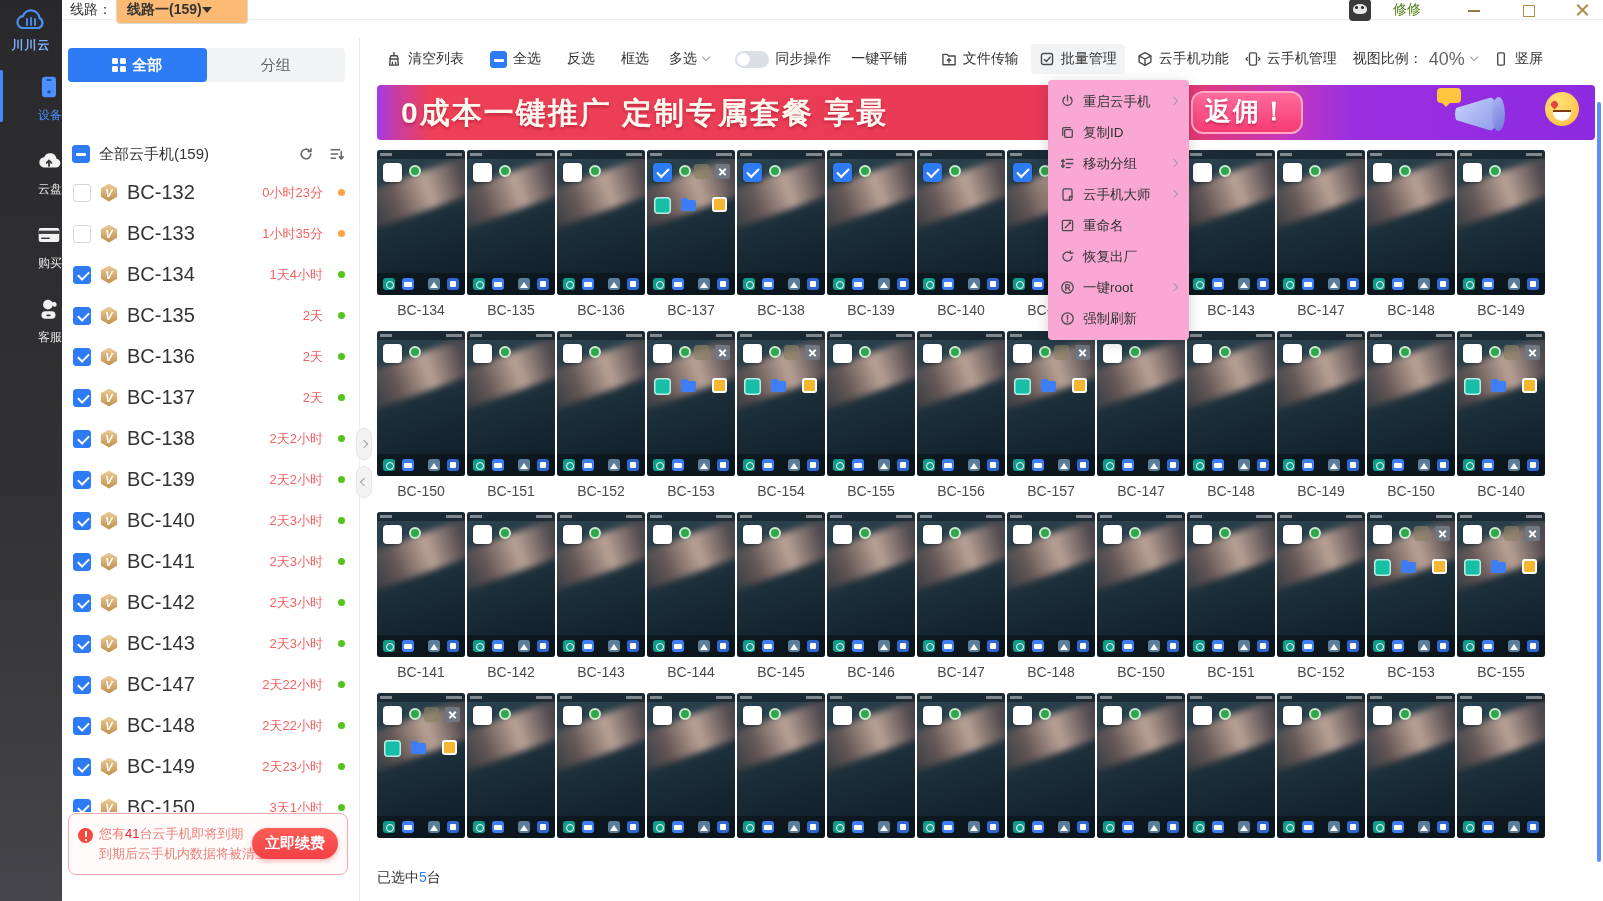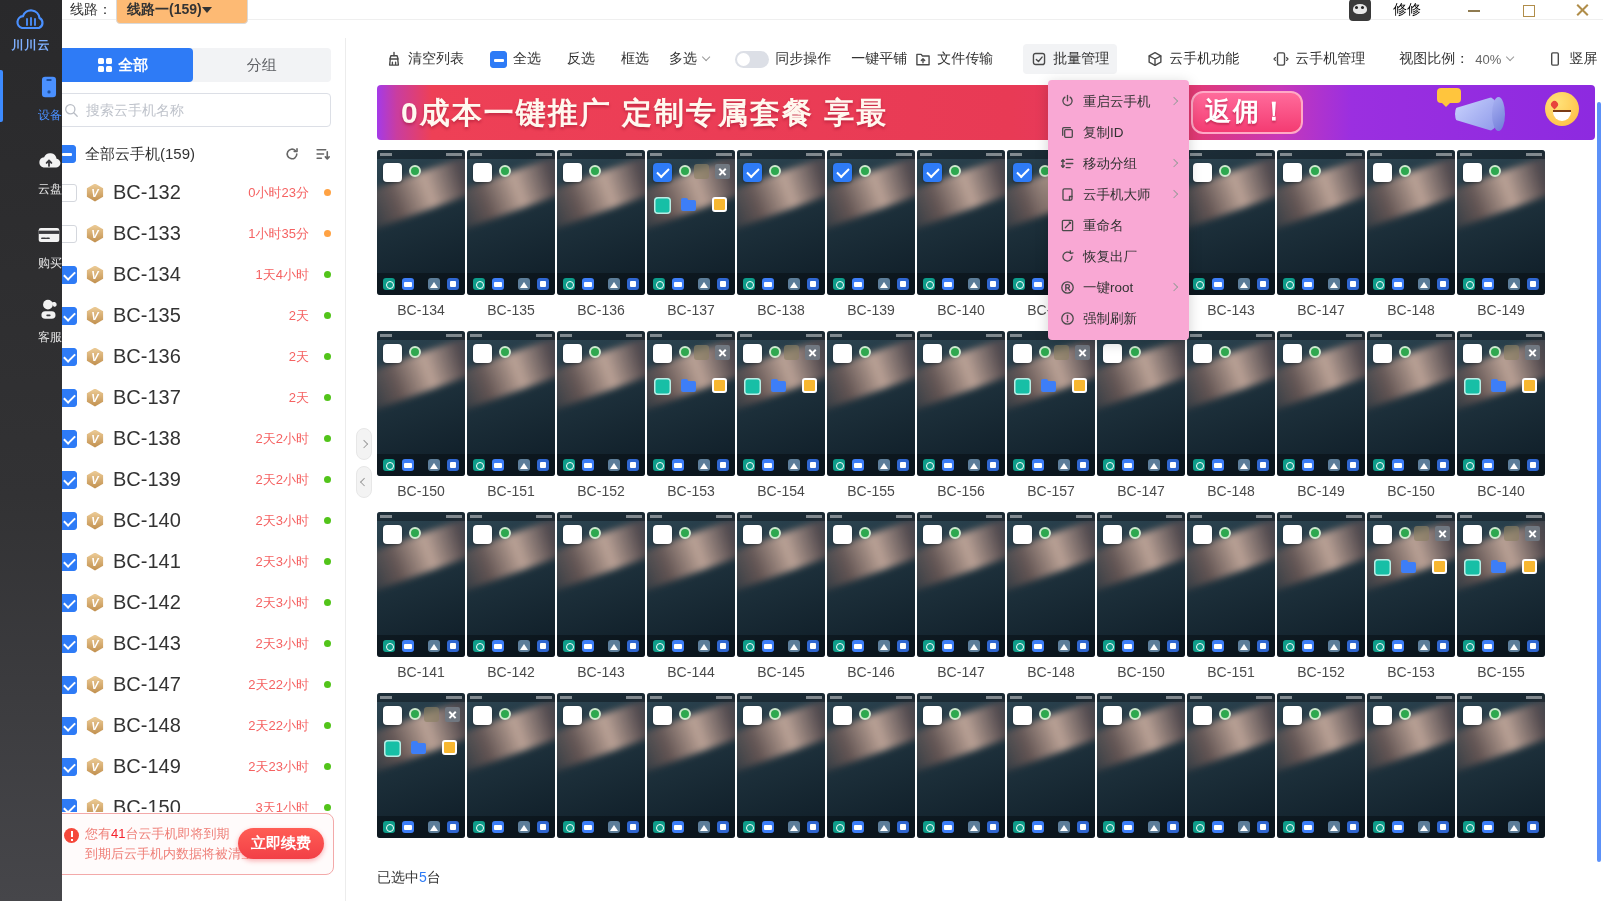--- a/index.html
+++ b/index.html
@@ -29,32 +29,32 @@
                  display:flex; align-items:center; padding:0 10px;
                  font-size:14px; font-weight:bold; cursor:pointer; background:#fdba74; }
   .tri-down { width:0; height:0; border-left:5px solid transparent; border-right:5px solid transparent;
               border-top:6px solid #333; }
   .tb-right { margin-left:auto; display:flex; align-items:center; margin-right:14px; }
   .avatar { width:22px; height:22px; border-radius:4px; background:#3a3a3a; position:relative; overflow:hidden; }
   .avatar::before { content:''; position:absolute; left:4px; top:5px; width:14px; height:10px;
                     background:#e8e8e8; border-radius:50% 50% 40% 40%; }
   .avatar::after { content:''; position:absolute; left:6px; top:7px; width:3px; height:3px; border-radius:50%;
                    background:#222; box-shadow:6px 0 0 #222; }
-  .username { font-size:14px; color:#000000; margin:0 0 0 22px; }
+  .username { font-size:14px; color:#4d7c0f; margin:0 0 0 22px; }
   .winbtns { display:flex; align-items:center; gap:40px; margin-left:46px; }
   .wbtn { width:14px; height:14px; position:relative; cursor:pointer; }
   .wb-min::after { content:''; position:absolute; left:1px; top:7px; width:12px; height:2px; background:#8f7b50; }
   .wb-max::after { content:''; position:absolute; left:2px; top:2px; width:10px; height:10px;
                    border:1.6px solid #b08d4a; }
   .wb-close::before,.wb-close::after { content:''; position:absolute; left:0; top:6px; width:15px; height:2px;
                    background:#b08d4a; }
   .wb-close::before { transform:rotate(45deg);} .wb-close::after { transform:rotate(-45deg);}
 
   
-  .panel { position:absolute; left:46px; top:38px; width:300px; height:863px; background:#fff;
+  .panel { position:absolute; left:60px; top:38px; width:300px; height:863px; background:#fff;
            border-right:1px solid #ececec; z-index:10; }
   .tabs { position:absolute; left:8px; top:10px; width:277px; height:34px; display:flex;
           background:#f2f3f5; border-radius:4px; }
   .tab { flex:1; display:flex; align-items:center; justify-content:center; gap:6px; font-size:15px;
          color:#606266; cursor:pointer; border-radius:4px; }
   .tab.active { background:#2e7bf6; color:#fff; font-weight:bold; }
   .tab-grid-icon { display:grid; grid-template-columns:6px 6px; gap:2px; }
   .tab-grid-icon i { width:6px; height:6px; background:#fff; border-radius:1.5px; }
   .searchbox { position:absolute; left:8px; top:55px; width:277px; height:34px; border:1px solid #dcdfe6;
                border-radius:4px; display:flex; align-items:center; padding:0 9px; gap:7px; }
@@ -105,21 +105,21 @@
   .chev-d { transform:rotate(45deg); margin-top:-3px; }
 
   
   .main { position:absolute; left:362px; top:38px; width:1241px; height:863px; background:#fff; overflow:hidden; }
   .toolbar { position:absolute; left:0; top:0; width:100%; height:42px; display:flex; align-items:center;
              padding:0 56px 0 20px; }
   .titem { display:flex; align-items:center; gap:6px; font-size:14px; color:#333; cursor:pointer;
            white-space:nowrap; padding:6px 4px; border-radius:4px; }
   .titem.hl { background:#f2f3f5; padding:6px 8px; }
   .tgap { margin-left:18px; } .tgap-s { margin-left:12px; }
-  .toolbar .right { margin-left:auto; display:flex; align-items:center; gap:26px; }
+  .toolbar .right { margin-left:auto; display:flex; align-items:center; gap:8px; }
   .toggle { width:34px; height:17px; border-radius:9px; background:#dcdfe6; position:relative; cursor:pointer; }
   .toggle::after { content:''; position:absolute; left:2px; top:2px; width:13px; height:13px;
                    border-radius:50%; background:#fff; }
 
   
   .banner { position:absolute; left:15px; top:47px; width:1218px; height:55px; border-radius:4px;
             overflow:hidden; cursor:pointer;
             background:linear-gradient(90deg,#a43ae8 0%,#c93da0 1.6%,#ee4056 4.5%,#e83a55 52%,
                         #e5396a 66%,#c738b8 74%,#9b2fe0 80%,#8d2ae0 100%); }
   .banner-text { position:absolute; left:24px; top:50%; transform:translateY(-50%); font-size:30px;
@@ -285,27 +285,20 @@
           <i></i>
           <i></i>
           <i></i>
         </span>
       <span>全部</span>
     </div>
     <div class="tab">
       <span>分组</span>
     </div>
   </div>
-  <div class="searchbox">
-    <svg width="15" height="15" viewBox="0 0 15 15">
-      <circle cx="6.3" cy="6.3" r="4.6" class="icon-stroke" style="stroke:#b9bdc5"></circle>
-      <path d="M9.8 9.8l3.4 3.4" class="icon-stroke" style="stroke:#b9bdc5"></path>
-    </svg>
-    <input type="text" placeholder="搜索云手机名称" style="">
-  </div>
   <div class="list-header">
     <span class="cb indet"></span>
     <span class="hlabel">全部云手机(159)</span>
     <span class="hicons">
       <svg width="16" height="16" viewBox="0 0 15 15">
         <path d="M12 7.5a4.5 4.5 0 1 1-1.4-3.3" class="icon-stroke" style="stroke:#666;stroke-width:1.5"></path>
         <path d="M12.2 2.6v2.6H9.6" class="icon-stroke" style="stroke:#666;stroke-width:1.5"></path>
       </svg>
       <svg width="16" height="16" viewBox="0 0 15 15">
         <path d="M2 3.5h8M2 7.5h6M2 11.5h4" class="icon-stroke" style="stroke:#666;stroke-width:1.5"></path>
@@ -499,21 +492,21 @@
       </div>
       <div class="titem">
         <svg width="16" height="16" viewBox="0 0 15 15">
           <rect x="4.2" y="1.8" width="6.6" height="11.4" rx="1.4" class="icon-stroke"></rect>
           <path d="M2.2 6.2L1 7.5l1.2 1.3M12.8 6.2L14 7.5l-1.2 1.3" class="icon-stroke"></path>
         </svg>
         <span>云手机管理</span>
       </div>
       <div class="titem">
         <span>视图比例：</span>
-        <span style="color:#666;font-size:13px;">40%</span>
+        <span style="color:#666;font-size:18px;">40%</span>
         <span class="chev chev-d"></span>
       </div>
       <div class="titem">
         <svg width="16" height="16" viewBox="0 0 15 15">
           <rect x="4.4" y="1.8" width="6.2" height="11.4" rx="1" class="icon-stroke"></rect>
         </svg>
         <span>竖屏</span>
       </div>
     </div>
   </div>

